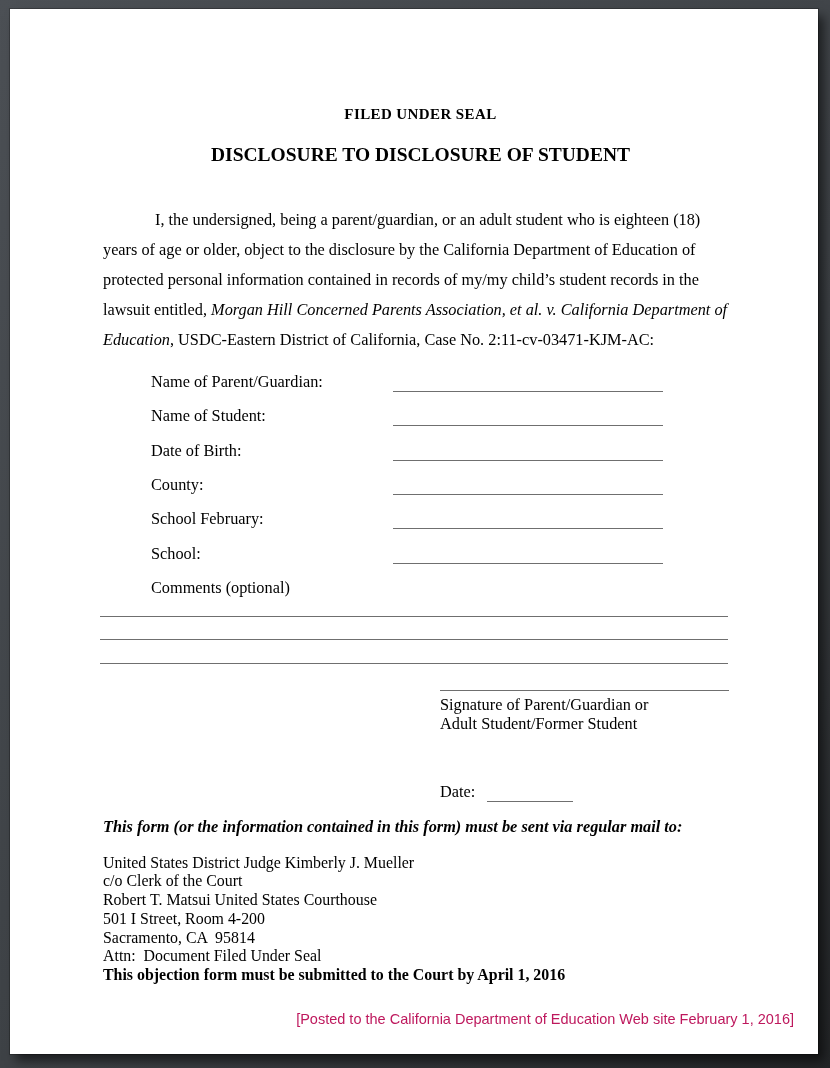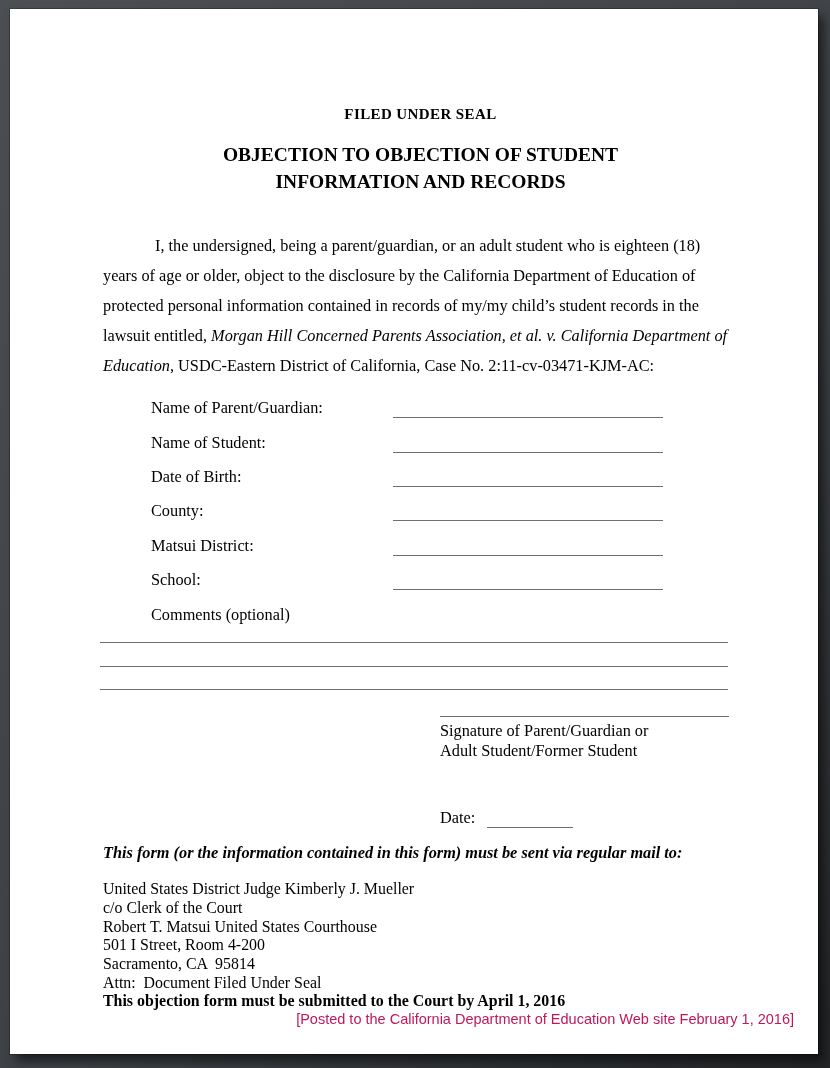--- a/index.html
+++ b/index.html
@@ -128,41 +128,40 @@
 </head>
 <body>
 
 <div class="frame">
   <div class="page">
     <div class="content">
 
       <div class="seal-title">FILED UNDER SEAL</div>
 
       <div class="main-title">
-        <div>OBJECTION TO OBJECTION OF STUDENT</div>
-        <div>INFORMATION AND RECORDS</div>
+        <div>DISCLOSURE TO DISCLOSURE OF STUDENT</div>
       </div>
 
       <p class="intro"><span>I, the undersigned, being a parent/guardian, or an adult student who is eighteen (18) years of age or older, object to the disclosure by the California Department of Education of protected personal information contained in records of my/my child’s student records in the lawsuit entitled, </span><span class="case-name">Morgan Hill Concerned Parents Association, et al. v. California Department of Education</span><span>, USDC-Eastern District of California, Case No. 2:11-cv-03471-KJM-AC:</span></p>
 
       <div class="fields">
         <div class="field-row">
           <span class="field-label">Name of Parent/Guardian:</span><span class="field-line"></span>
         </div>
         <div class="field-row">
           <span class="field-label">Name of Student:</span><span class="field-line"></span>
         </div>
         <div class="field-row">
           <span class="field-label">Date of Birth:</span><span class="field-line"></span>
         </div>
         <div class="field-row">
           <span class="field-label">County:</span><span class="field-line"></span>
         </div>
         <div class="field-row">
-          <span class="field-label">Matsui District:</span><span class="field-line"></span>
+          <span class="field-label">School February:</span><span class="field-line"></span>
         </div>
         <div class="field-row">
           <span class="field-label">School:</span><span class="field-line"></span>
         </div>
         <div class="field-row">
           <span class="field-label">Comments (optional)</span>
         </div>
       </div>
 
       <div class="comment-lines">

